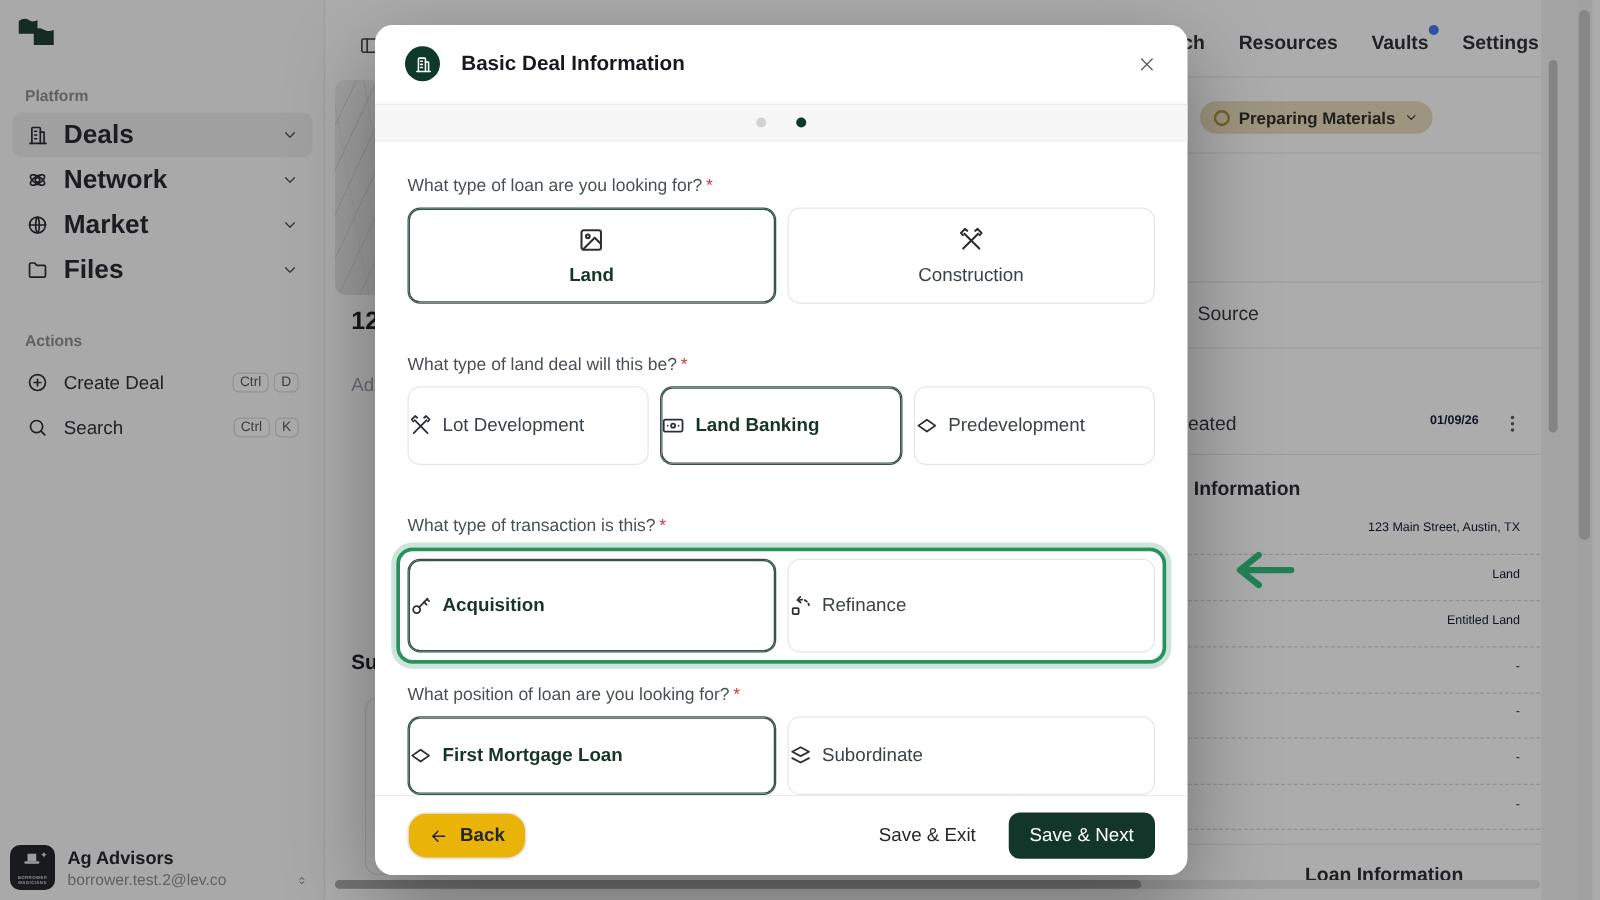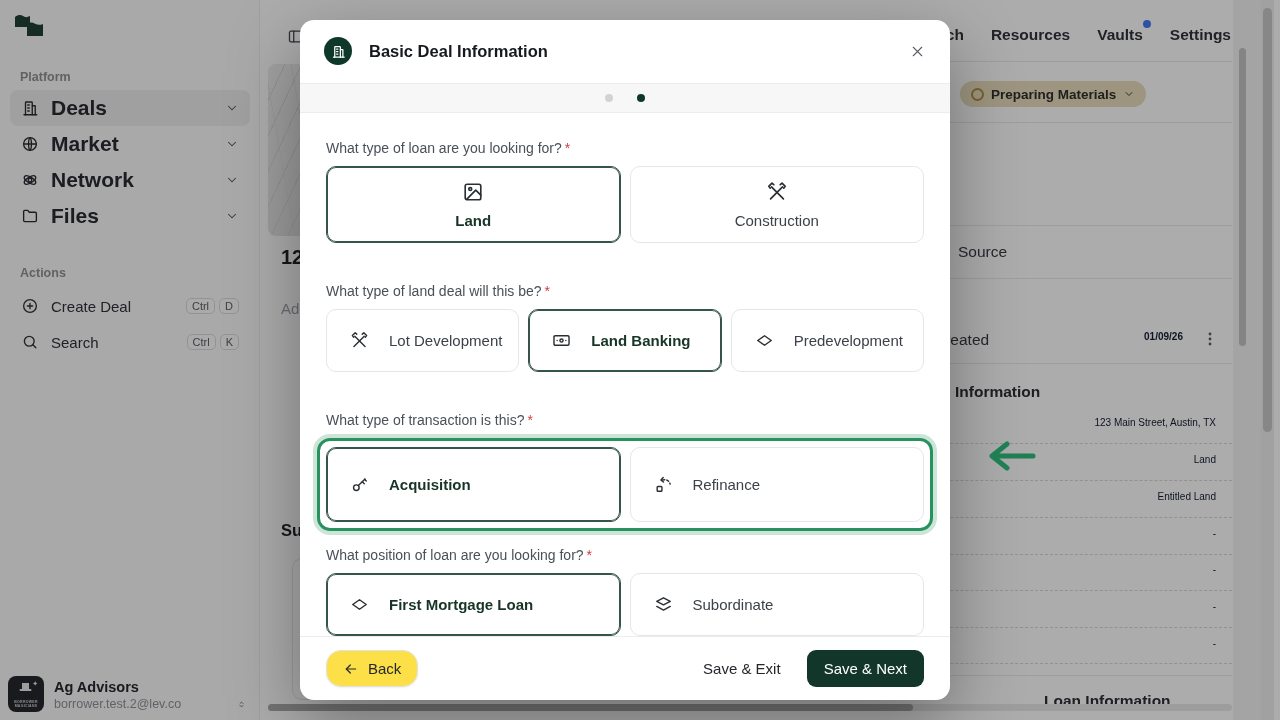--- a/index.html
+++ b/index.html
@@ -74,27 +74,27 @@
   .qlabel{font-size:14px;color:#4a5057;margin-bottom:10px}
   .req{color:#d43c3c;margin-left:3px}
   .grid2{display:grid;grid-template-columns:1fr 1fr;gap:9px}
   .grid3{display:grid;grid-template-columns:1fr 1fr 1fr;gap:9px}
   .opt{border:1px solid #e6e6e6;border-radius:10px;background:#fff;cursor:pointer;color:#3c4249;display:flex;align-items:center}
   .opt.sel{border-color:#35544a;box-shadow:inset 0 0 0 1px #35544a}
   .opt .ic{color:#2b2f33;flex:0 0 auto}
   .opt-label{font-size:15px;font-weight:500}
   .opt.sel .opt-label{color:#173527;font-weight:700}
   .opt.v{flex-direction:column;justify-content:center;gap:9px;height:77px}
-  .opt.h{padding-left:23px;gap:20px}
+  .opt.h{gap:8px}
   .h63{height:63px}
   .h75{height:75px}
   .hl{margin:7px -9px 0;border:3px solid #28925e;border-radius:13px;padding:6px;box-shadow:0 0 0 4px rgba(40,146,94,.24)}
   .q4{margin-top:16px}
   .m-footer{height:68px;border-top:1px solid #ececec;display:flex;align-items:center;padding:0 26px}
-  .btn-back{display:flex;align-items:center;gap:9px;height:37px;padding:0 16px;border:1px solid #e2e2e2;border-radius:15px;background:#fde047;box-shadow:0 1px 2px rgba(16,24,40,.06);font-size:15px;font-weight:400;color:#24272b;cursor:pointer}
+  .btn-back{display:flex;align-items:center;gap:9px;height:37px;padding:0 16px;border:1px solid #e2e2e2;border-radius:15px;background:#eab308;box-shadow:0 1px 2px rgba(16,24,40,.06);font-size:15px;font-weight:700;color:#24272b;cursor:pointer}
   .footer-right{margin-left:auto;display:flex;align-items:center;gap:10px}
   .btn-ghost{height:37px;padding:0 16px;background:transparent;border:none;font-size:15px;font-weight:500;color:#24272b;cursor:pointer;font-family:inherit}
   .btn-primary{height:37px;padding:0 17px;background:#123629;border:none;border-radius:9px;font-size:15px;font-weight:500;color:#fff;cursor:pointer;font-family:inherit}
 
   .annotation-arrow{position:absolute;left:981px;top:437px;z-index:30}
 
   .ic{stroke:currentColor;fill:none;stroke-width:1.8;stroke-linecap:round;stroke-linejoin:round}
   .ic-sm{width:18px;height:18px}
 </style>
 </head>
@@ -118,36 +118,36 @@
             <path d="M4 21h17"></path>
             <path d="M9 8h2M9 12h2M9 16h2"></path>
           </svg>
         <span>Deals</span>
         <svg class="ic chev" width="14" height="14" viewBox="0 0 24 24">
             <path d="m6 9 6 6 6-6"></path>
           </svg>
       </div>
       <div class="nav-item">
         <svg class="ic ic-sm" viewBox="0 0 24 24">
+            <circle cx="12" cy="12" r="2.4"></circle>
+            <ellipse cx="12" cy="12" rx="8.6" ry="3.8" transform="rotate(-32 12 12)"></ellipse>
+            <ellipse cx="12" cy="12" rx="8.6" ry="3.8" transform="rotate(32 12 12)"></ellipse>
+          </svg>
+        <span>Network</span>
+        <svg class="ic chev" width="14" height="14" viewBox="0 0 24 24">
+            <path d="m6 9 6 6 6-6"></path>
+          </svg>
+      </div>
+      <div class="nav-item">
+        <svg class="ic ic-sm" viewBox="0 0 24 24">
             <circle cx="12" cy="12" r="8.5"></circle>
             <path d="M3.5 12h17"></path>
             <path d="M12 3.5c2.6 2.6 2.6 14.4 0 17-2.6-2.6-2.6-14.4 0-17Z"></path>
           </svg>
         <span>Market</span>
-        <svg class="ic chev" width="14" height="14" viewBox="0 0 24 24">
-            <path d="m6 9 6 6 6-6"></path>
-          </svg>
-      </div>
-      <div class="nav-item">
-        <svg class="ic ic-sm" viewBox="0 0 24 24">
-            <circle cx="12" cy="12" r="2.4"></circle>
-            <ellipse cx="12" cy="12" rx="8.6" ry="3.8" transform="rotate(-32 12 12)"></ellipse>
-            <ellipse cx="12" cy="12" rx="8.6" ry="3.8" transform="rotate(32 12 12)"></ellipse>
-          </svg>
-        <span>Network</span>
         <svg class="ic chev" width="14" height="14" viewBox="0 0 24 24">
             <path d="m6 9 6 6 6-6"></path>
           </svg>
       </div>
       <div class="nav-item">
         <svg class="ic ic-sm" viewBox="0 0 24 24">
             <path d="M3.5 6A1.5 1.5 0 0 1 5 4.5h4l2 2.5h8A1.5 1.5 0 0 1 20.5 8.5V18a1.5 1.5 0 0 1-1.5 1.5H5A1.5 1.5 0 0 1 3.5 18Z"></path>
           </svg>
         <span>Files</span>
         <svg class="ic chev" width="14" height="14" viewBox="0 0 24 24">

